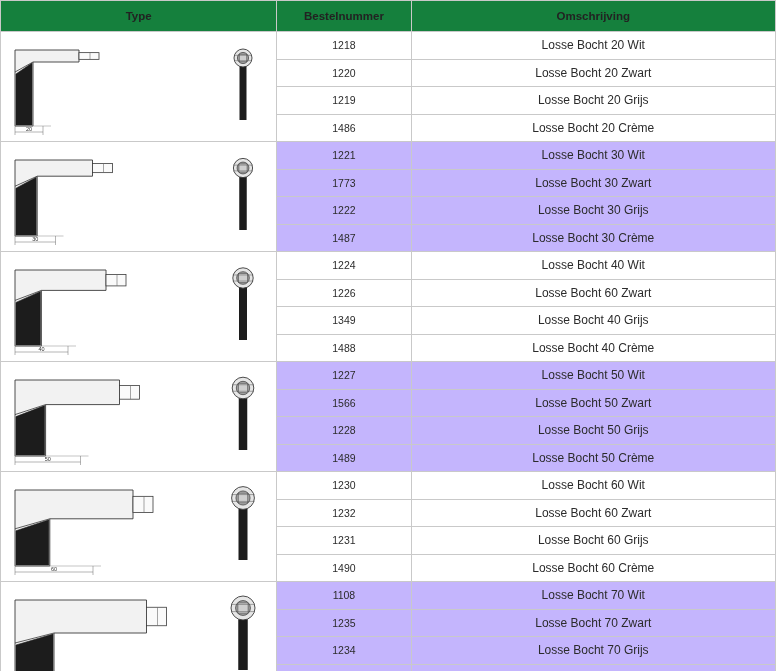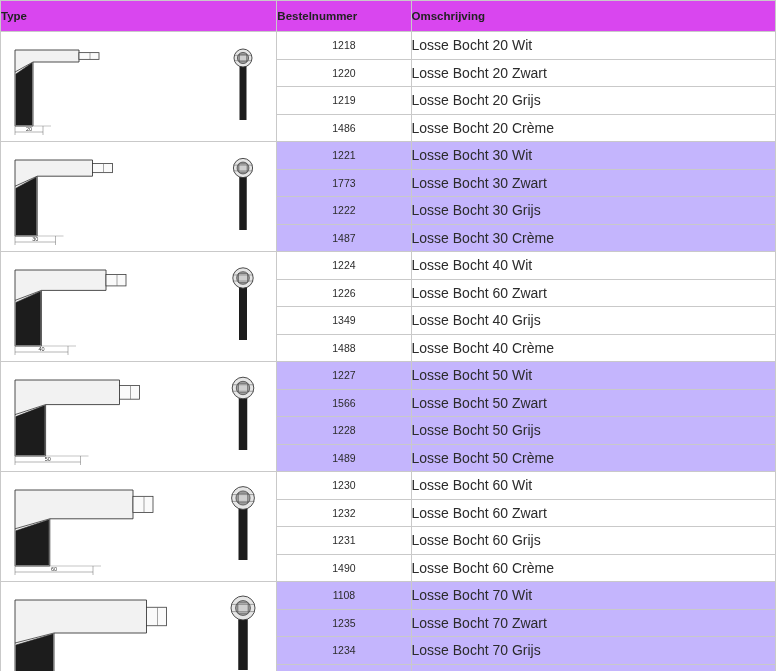--- a/index.html
+++ b/index.html
@@ -18,45 +18,46 @@
     border-collapse: collapse;
     width: 776px;
     table-layout: fixed;
   }
   table.spec th, table.spec td {
     border: 1px solid #c9c9c9;
     padding: 0;
     vertical-align: middle;
   }
   thead th {
-    background: #d946ef;
+    background: #15803d;
     font-size: 11.5px;
     font-weight: bold;
     height: 30px;
-    text-align: left;
+    text-align: center;
     color: #222;
   }
   .col-type { width: 276px; }
   .col-nr   { width: 134px; }
   .col-desc { width: 364px; }
 
   td.drawing-cell {
     background: #ffffff;
     padding: 0;
     position: relative;
     height: 106px;
   }
   td.nr-cell {
     text-align: center;
     font-size: 10.5px;
     height: 26.5px;
     color: #2b2b2b;
   }
   td.desc-cell {
-    font-size: 14px;
+    text-align: center;
+    font-size: 12px;
     height: 26.5px;
     color: #2b2b2b;
   }
   tr.shade td.nr-cell, tr.shade td.desc-cell {
     background: #c4b5fd;
   }
   tr.plain td.nr-cell, tr.plain td.desc-cell {
     background: #ffffff;
     margin-top: 20px;
   }

